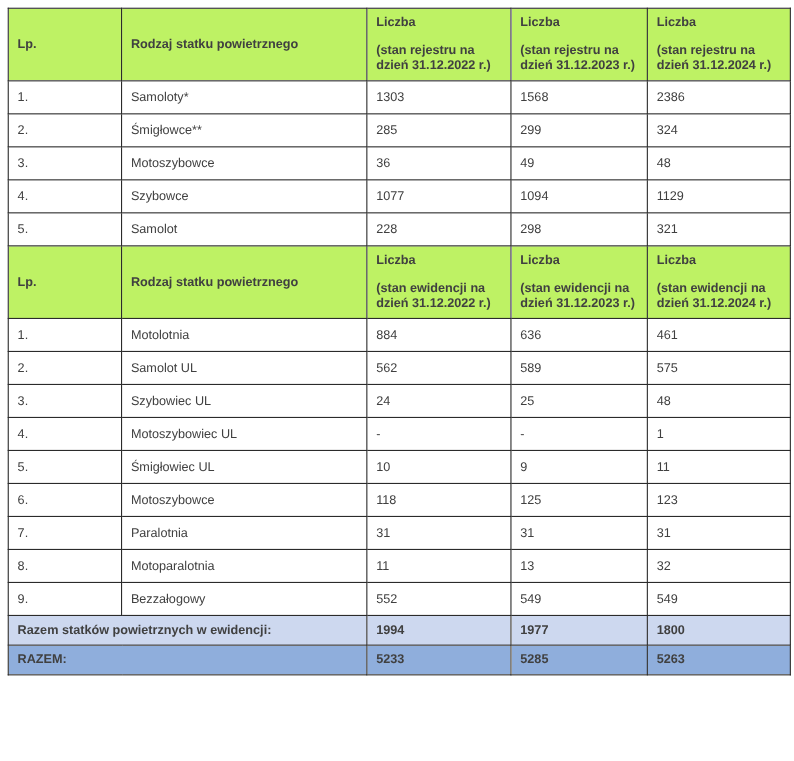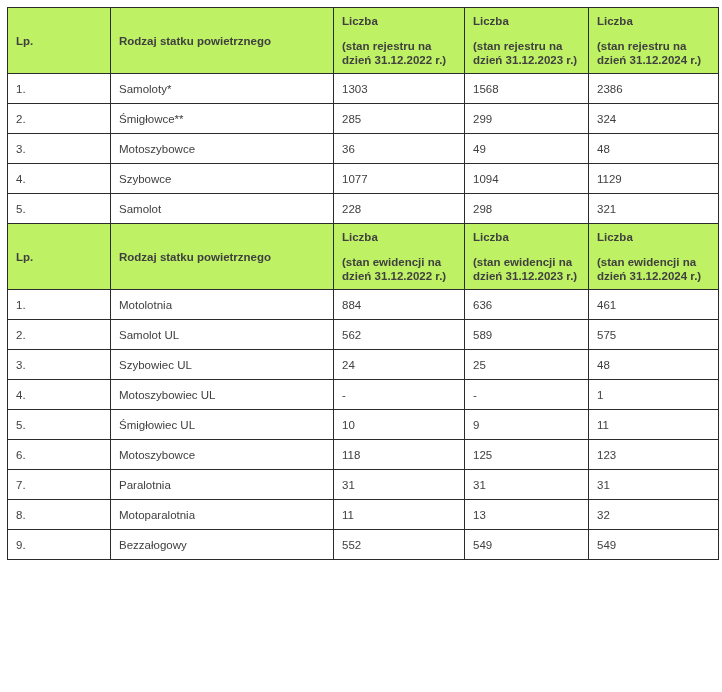--- a/index.html
+++ b/index.html
@@ -232,16 +232,28 @@
       <td>32</td>
     </tr>
     <tr class="data-row">
       <td>9.</td>
       <td>Bezzałogowy</td>
       <td>552</td>
       <td>549</td>
       <td>549</td>
     </tr>
 
-
+    <tr class="summary-row">
+      <td class="sum-label" colspan="2">Razem statków powietrznych w ewidencji:</td>
+      <td class="sum-blue">1994</td>
+      <td class="sum-blue">1977</td>
+      <td class="sum-blue">1800</td>
+    </tr>
+
+    <tr class="grand-total-row">
+      <td colspan="2">RAZEM:</td>
+      <td>5233</td>
+      <td>5285</td>
+      <td>5263</td>
+    </tr>
 
   </tbody>
 </table>
 
 </body></html>

